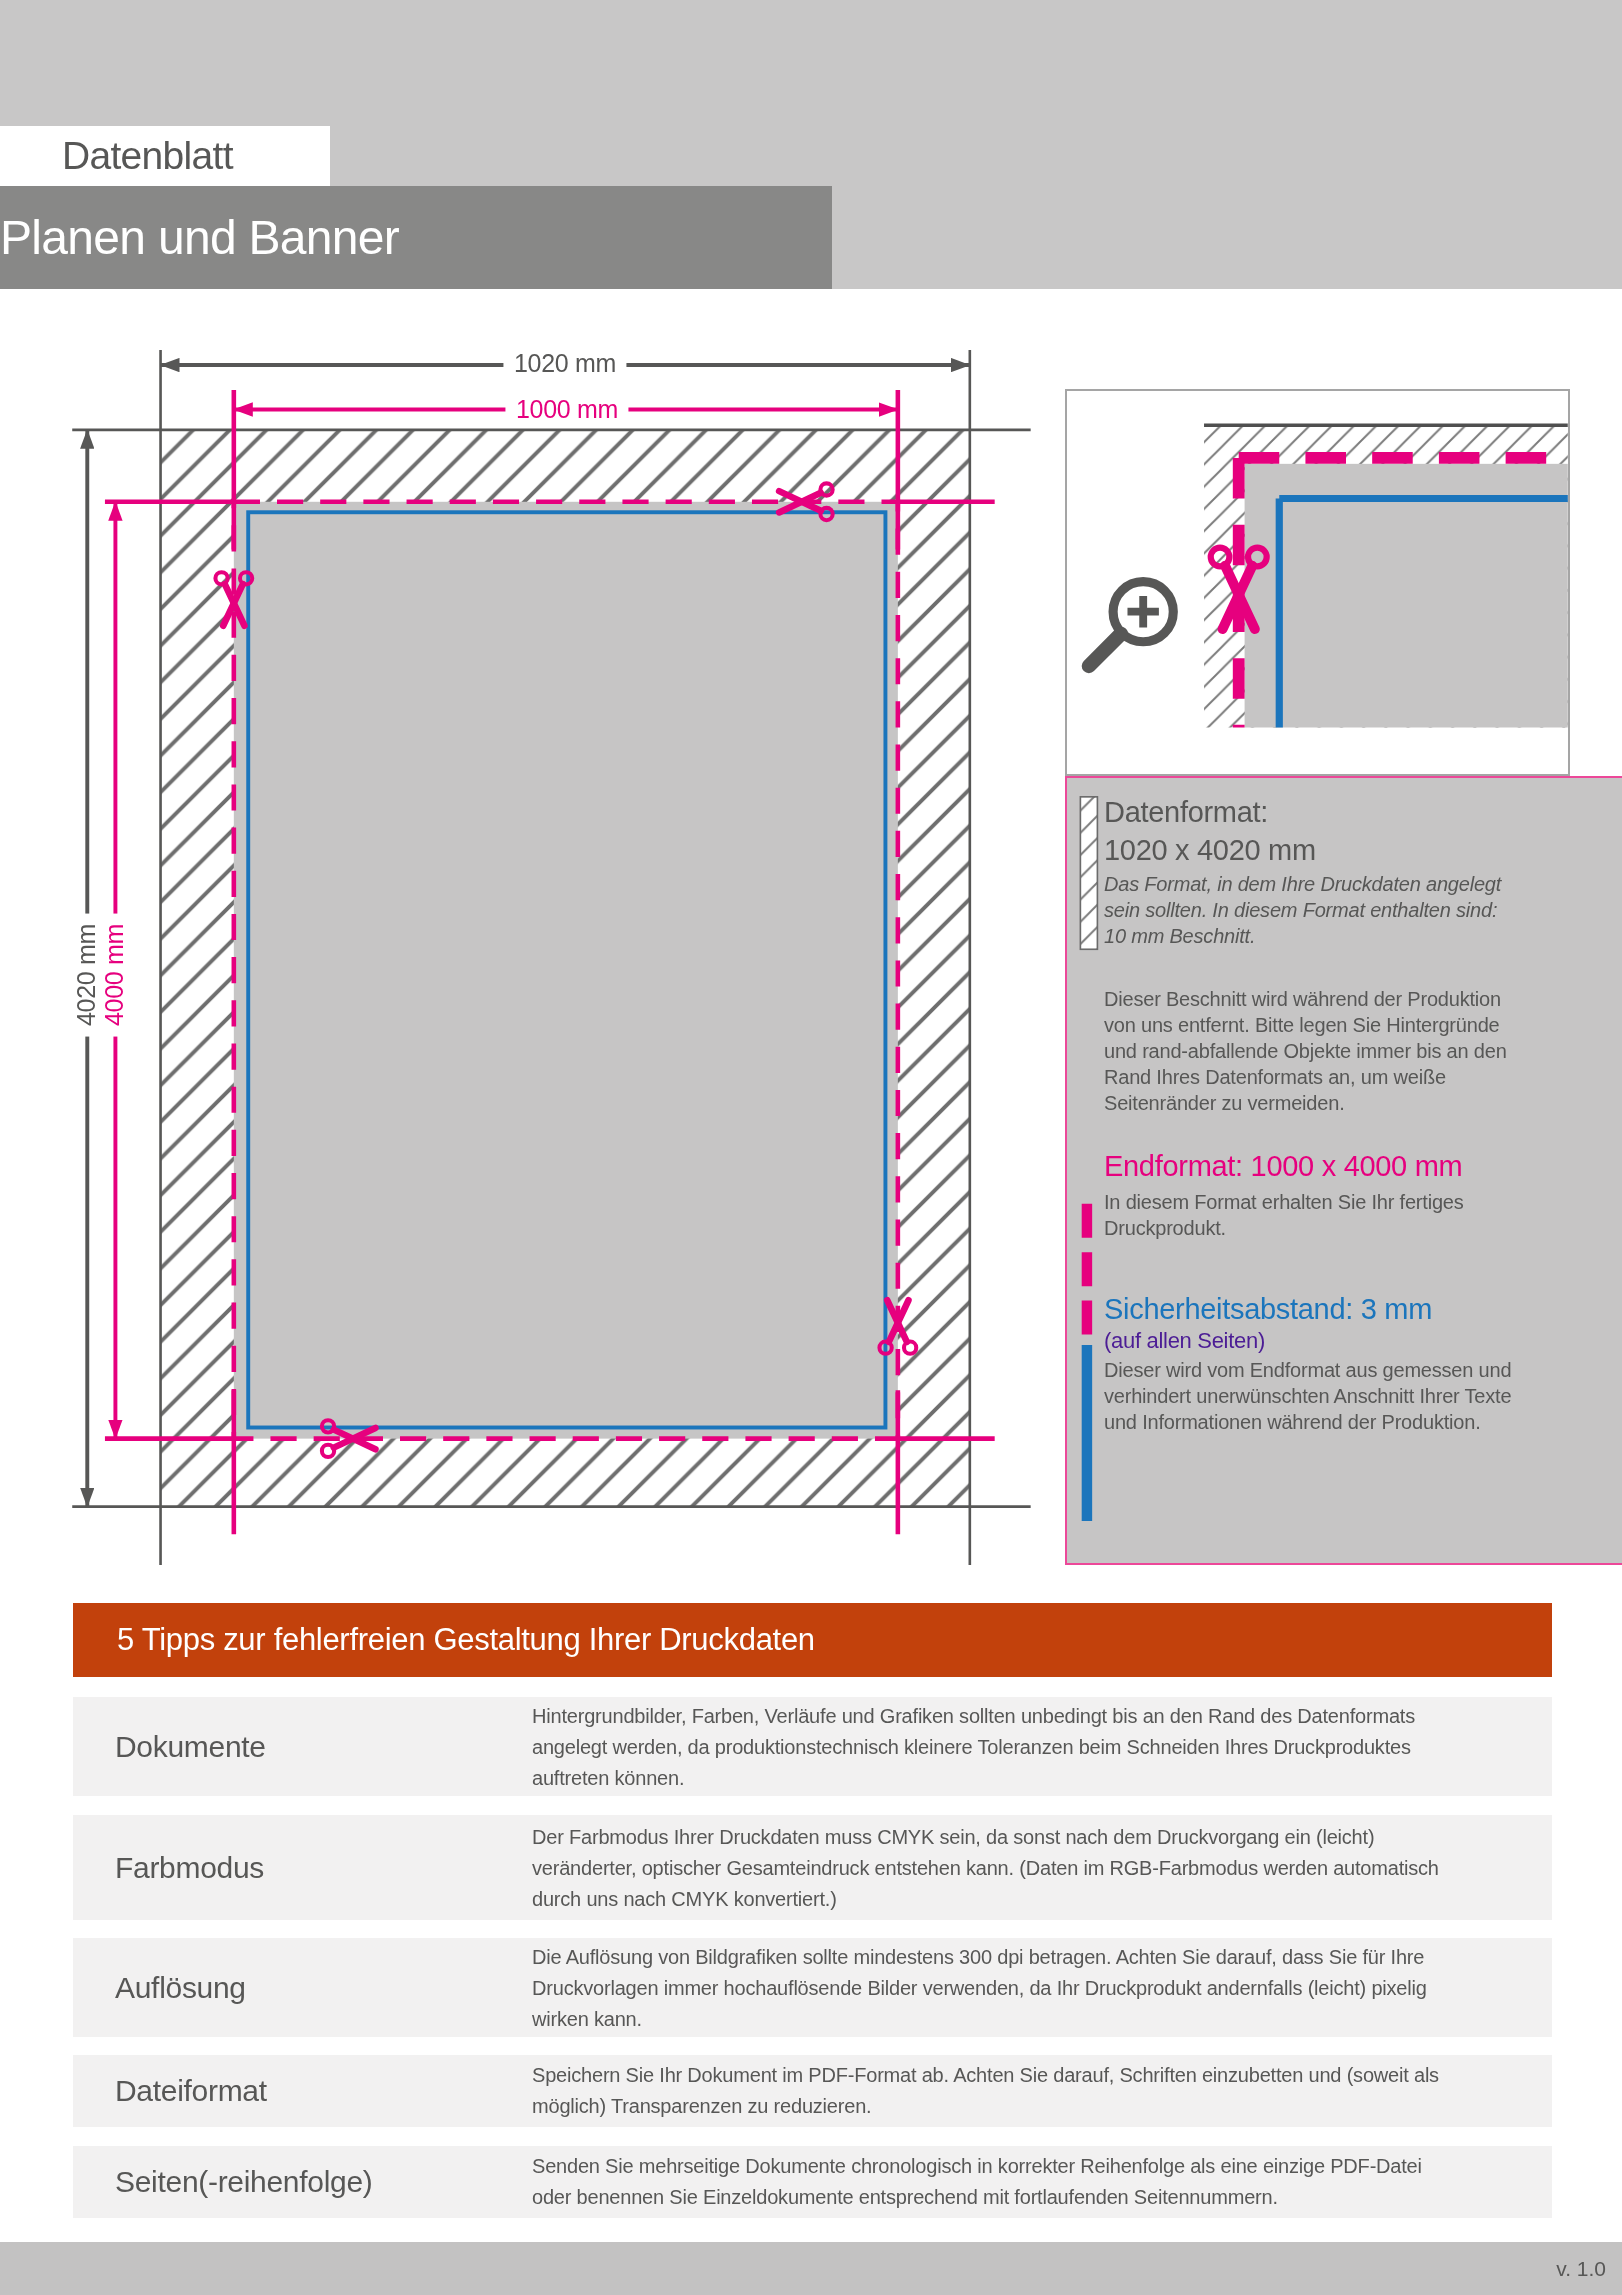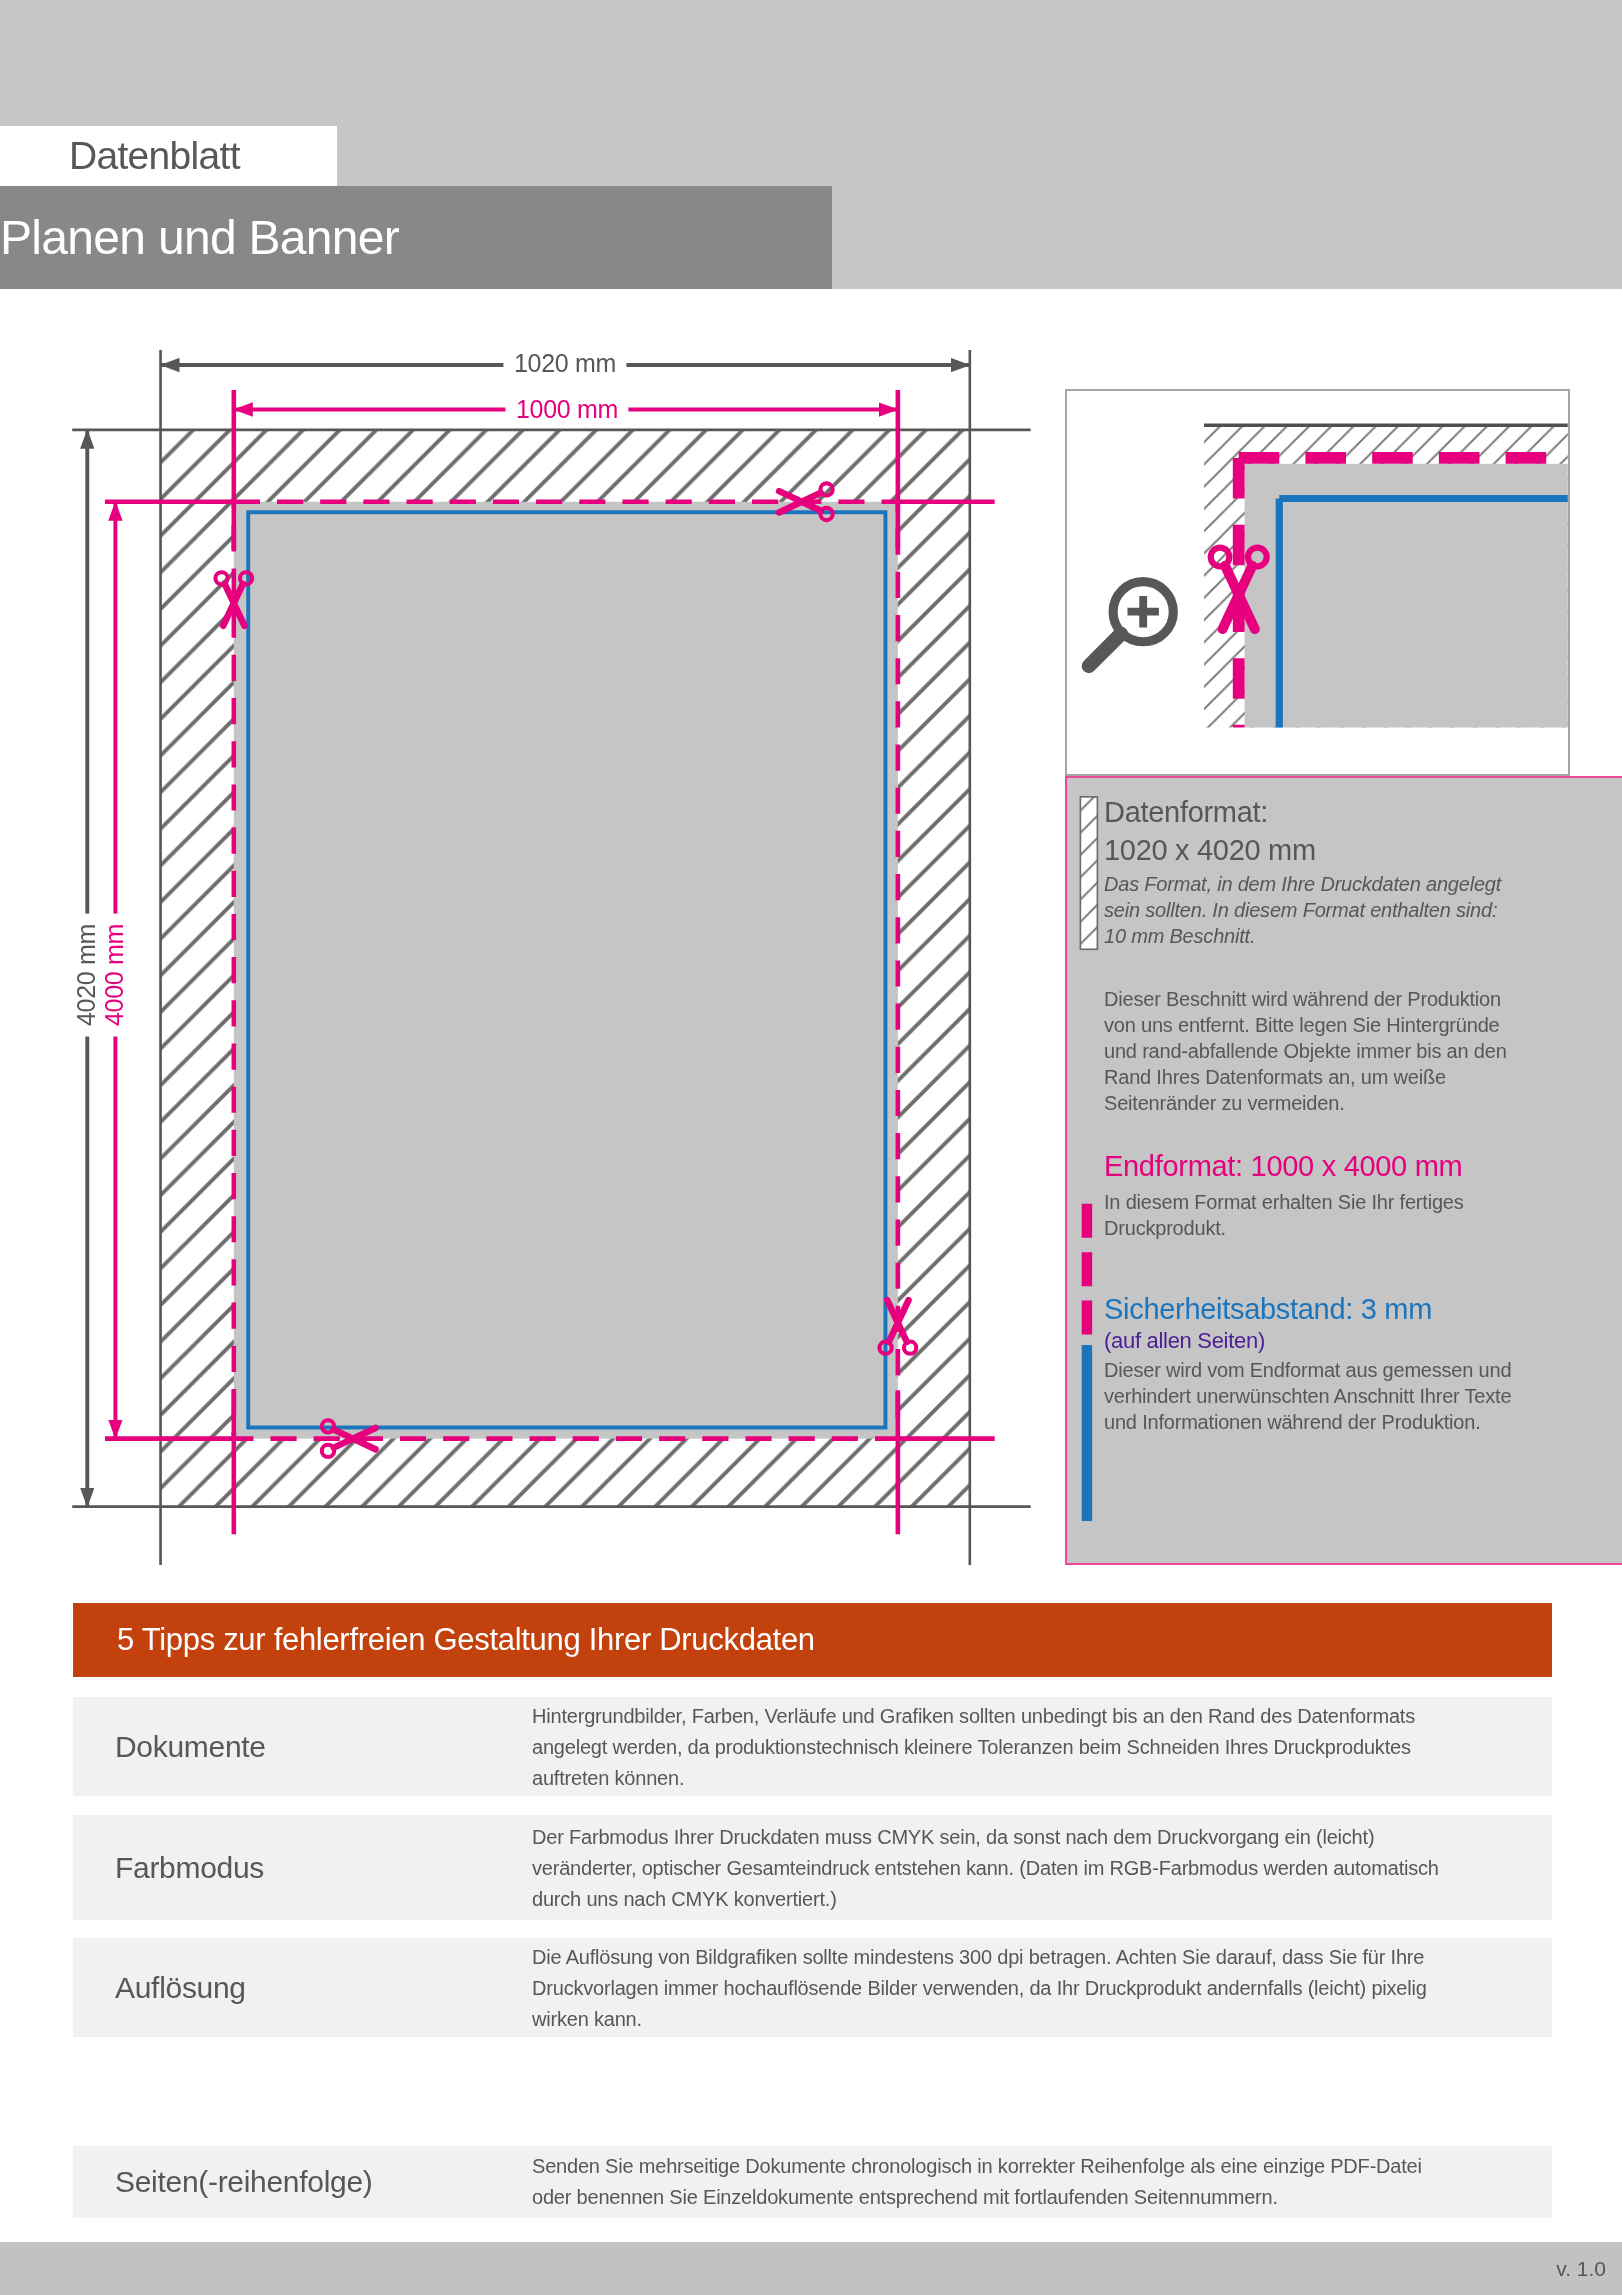--- a/index.html
+++ b/index.html
@@ -1,21 +1,21 @@
 <!DOCTYPE html>
 <html style="font-size:10.5px"><head>
 <meta charset="utf-8">
 <style>
   html,body{margin:0;padding:0;background:#ffffff;}
   #page{position:relative;width:1623px;height:2295px;background:#ffffff;overflow:hidden;
         font-family:"Liberation Sans", sans-serif;color:#575756;}
   .abs{position:absolute;}
   
   #hdr-bg{left:0;top:0;width:1623px;height:289px;background:#c8c7c7;}
-  #sheet-box{left:0;top:126px;width:330px;height:60px;background:#ffffff;padding-left:7px;}
+  #sheet-box{left:0;top:126px;width:330px;height:60px;background:#ffffff;}
   #sheet-box span{display:block;padding-left:62px;line-height:60px;font-size:39px;color:#575756;letter-spacing:-0.7px;}
   #prod-band{left:0;top:186px;width:832px;height:103px;background:#888887;}
   #prod-band span{display:block;text-align:left;padding-right:46px;line-height:103px;font-size:48px;color:#ffffff;letter-spacing:-0.7px;}
   
   #gfx{left:0;top:0;width:1623px;height:2295px;z-index:5;pointer-events:none;}
   
   .dim{z-index:10;background:#ffffff;font-size:25px;padding:1.3px 10.5px;white-space:nowrap;
        transform:translate(-50%,-50%);letter-spacing:-0.3px;}
   .dim.rot{transform:translate(-50%,-50%) rotate(-90deg);}
   .dim.mag{color:#e6007e;}
@@ -160,20 +160,24 @@
     <div class="tip-text">Hintergrundbilder, Farben, Verläufe und Grafiken sollten unbedingt bis an den Rand des Datenformats angelegt werden, da produktionstechnisch kleinere Toleranzen beim Schneiden Ihres Druckproduktes auftreten können.</div>
   </div>
   <div class="abs tip-row" id="row2">
     <div class="tip-label">Farbmodus</div>
     <div class="tip-text">Der Farbmodus Ihrer Druckdaten muss CMYK  sein, da sonst nach dem Druckvorgang ein (leicht) veränderter, optischer Gesamteindruck entstehen kann. (Daten im RGB-Farbmodus werden automatisch durch uns nach CMYK  konvertiert.)</div>
   </div>
   <div class="abs tip-row" id="row3">
     <div class="tip-label">Auflösung</div>
     <div class="tip-text">Die Auflösung von Bildgrafiken sollte mindestens 300 dpi  betragen. Achten Sie darauf, dass Sie für Ihre Druckvorlagen immer hochauflösende Bilder verwenden, da Ihr Druckprodukt andernfalls (leicht) pixelig wirken kann.</div>
   </div>
+  <div class="abs tip-row" id="row4">
+    <div class="tip-label">Dateiformat</div>
+    <div class="tip-text">Speichern Sie Ihr Dokument im PDF-Format ab. Achten Sie darauf, Schriften einzubetten und (soweit als möglich) Transparenzen zu reduzieren.</div>
+  </div>
   <div class="abs tip-row" id="row5">
     <div class="tip-label">Seiten(-reihenfolge)</div>
     <div class="tip-text">Senden Sie mehrseitige Dokumente chronologisch in korrekter Reihenfolge als eine einzige PDF-Datei oder benennen Sie Einzeldokumente entsprechend mit fortlaufenden Seitennummern.</div>
   </div>
 
   <div class="abs" id="footer">
     <span>v. 1.0</span>
   </div>
 
 </div>

